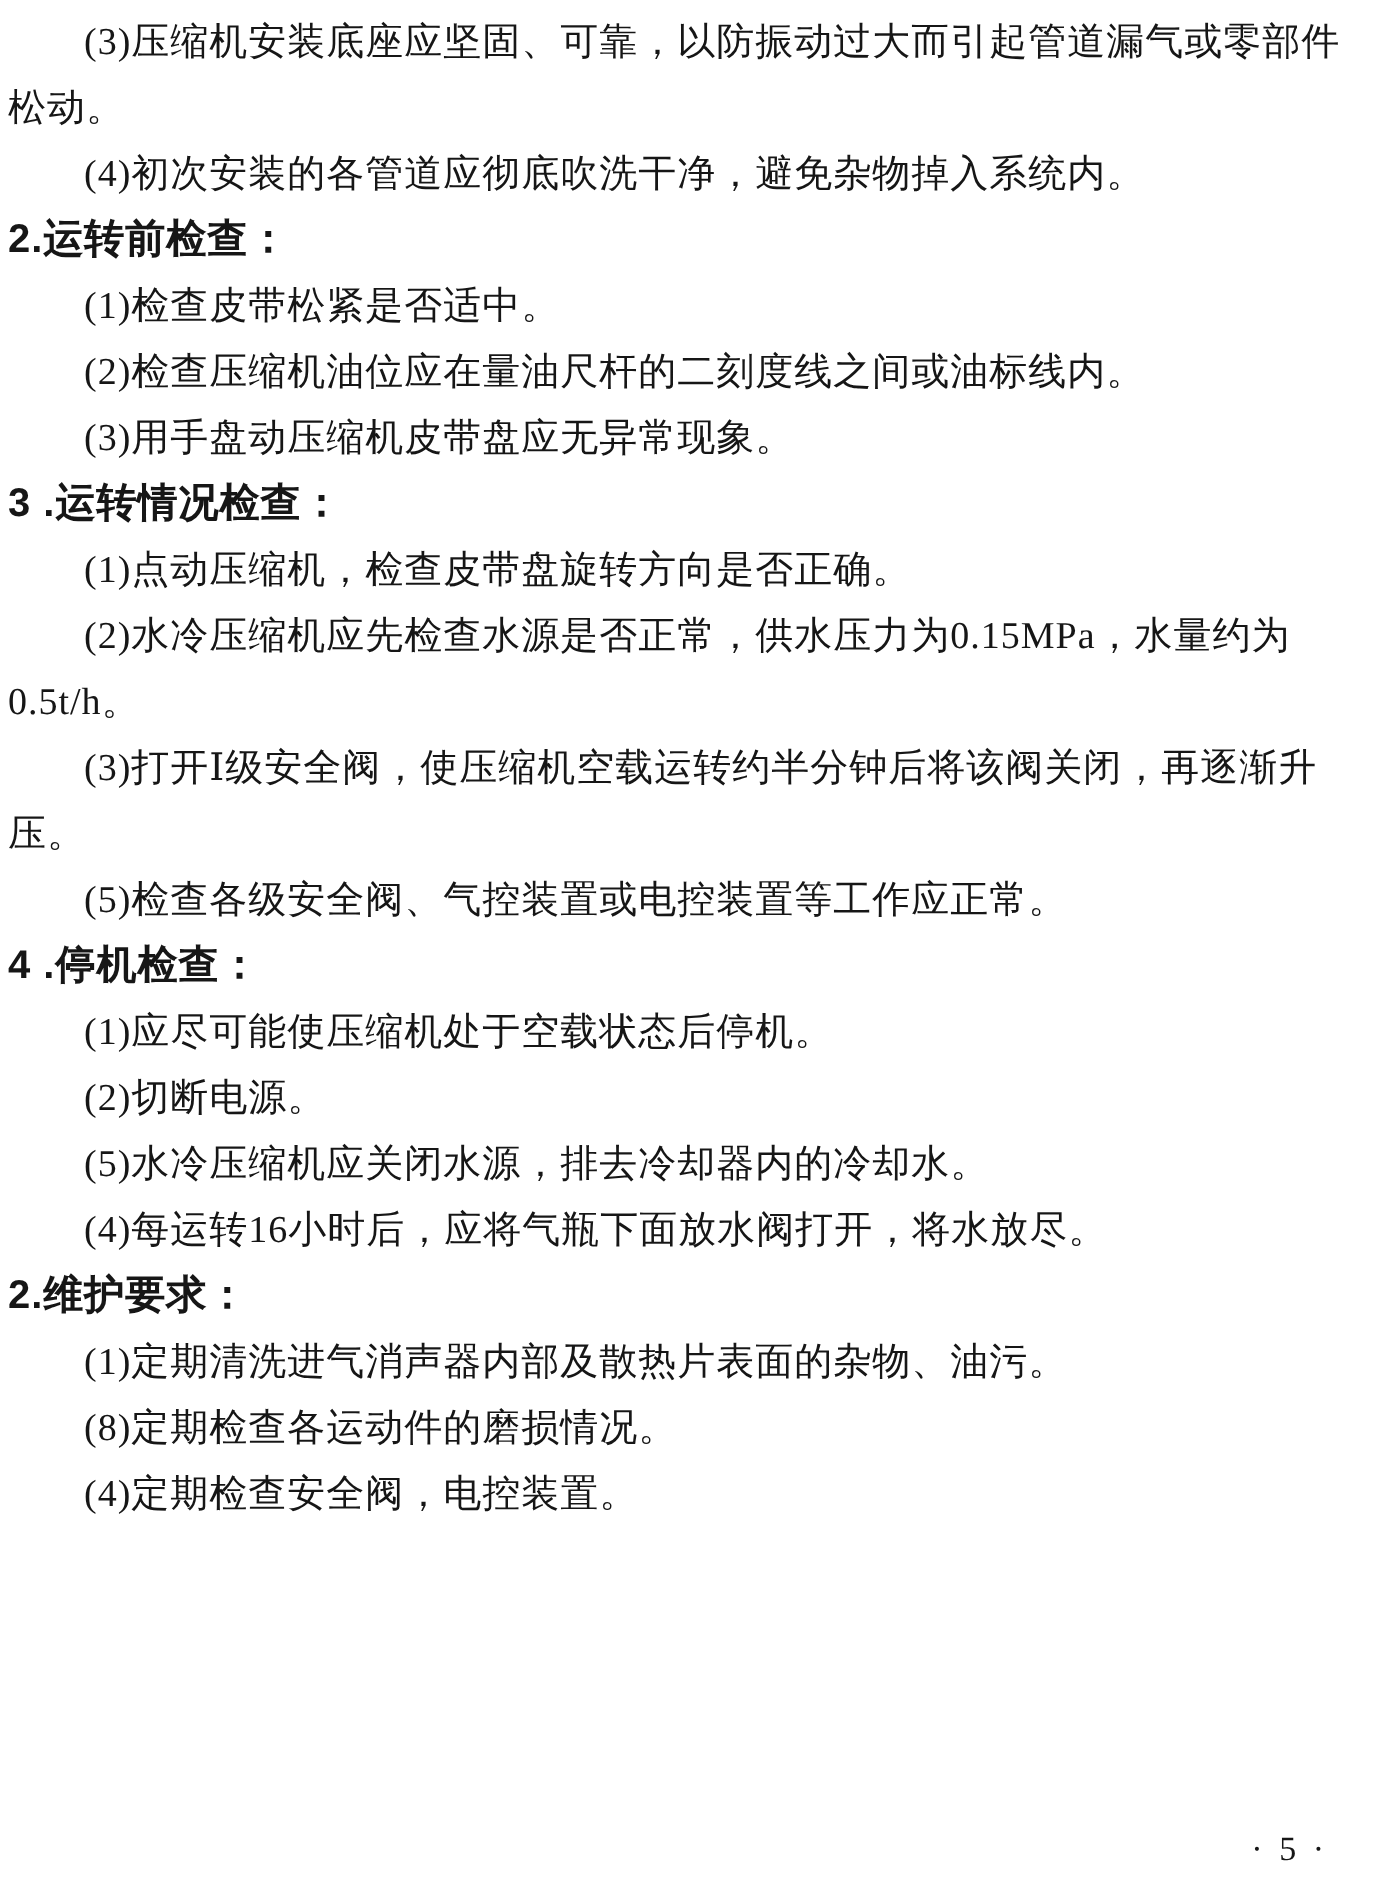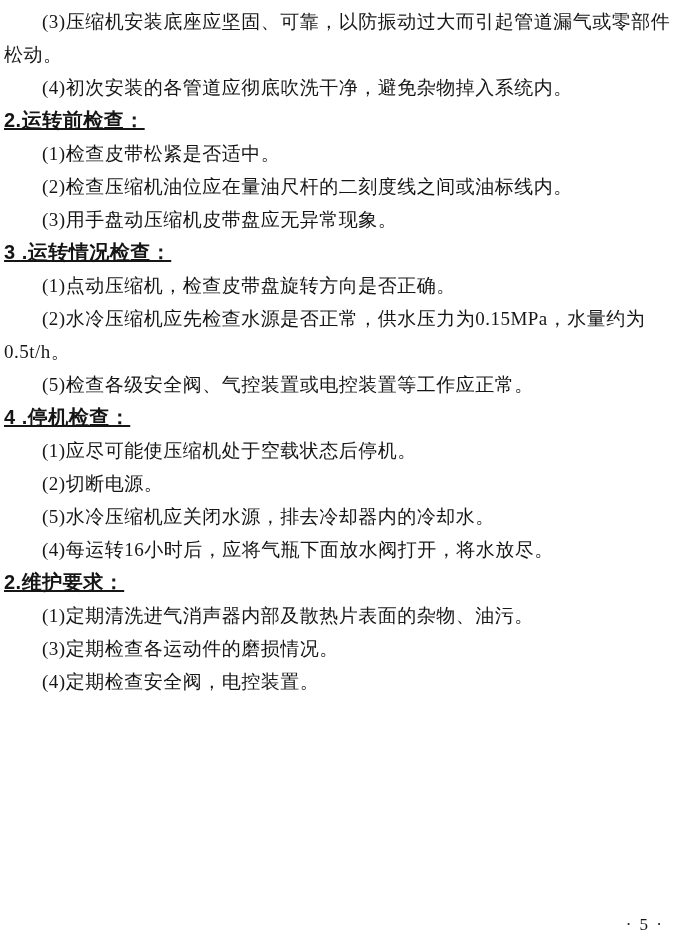--- a/index.html
+++ b/index.html
@@ -26,21 +26,20 @@
     letter-spacing: 0.5px;
   }
   .heading {
     margin: 0;
     font-family: "Liberation Sans", "DejaVu Sans", sans-serif;
     font-weight: bold;
     font-size: 20px;
     line-height: 33px;
     text-indent: 0;
     letter-spacing: 0.5px;
-    text-decoration: underline;
   }
   .page-number {
     position: absolute;
     right: 36px;
     bottom: 8px;
     font-family: "Liberation Serif", "DejaVu Serif", serif;
     font-size: 17px;
     color: #161616;
     letter-spacing: 2px;
   }
@@ -51,25 +50,26 @@
 <div class="page">
   <p class="para">(3)压缩机安装底座应坚固、可靠，以防振动过大而引起管道漏气或零部件松动。</p>
   <p class="para">(4)初次安装的各管道应彻底吹洗干净，避免杂物掉入系统内。</p>
   <p class="heading">2.运转前检查：</p>
   <p class="para">(1)检查皮带松紧是否适中。</p>
   <p class="para">(2)检查压缩机油位应在量油尺杆的二刻度线之间或油标线内。</p>
   <p class="para">(3)用手盘动压缩机皮带盘应无异常现象。</p>
   <p class="heading">3 .运转情况检查：</p>
   <p class="para">(1)点动压缩机，检查皮带盘旋转方向是否正确。</p>
   <p class="para">(2)水冷压缩机应先检查水源是否正常，供水压力为0.15MPa，水量约为0.5t/h。</p>
+  <p class="para">(3)打开Ⅰ级安全阀，使压缩机空载运转约半分钟后将该阀关闭，再逐渐升压。</p>
   <p class="para">(5)检查各级安全阀、气控装置或电控装置等工作应正常。</p>
   <p class="heading">4 .停机检查：</p>
   <p class="para">(1)应尽可能使压缩机处于空载状态后停机。</p>
   <p class="para">(2)切断电源。</p>
   <p class="para">(5)水冷压缩机应关闭水源，排去冷却器内的冷却水。</p>
   <p class="para">(4)每运转16小时后，应将气瓶下面放水阀打开，将水放尽。</p>
   <p class="heading">2.维护要求：</p>
   <p class="para">(1)定期清洗进气消声器内部及散热片表面的杂物、油污。</p>
-  <p class="para">(3)定期检查各运动件的磨损情况。</p>
+  <p class="para">(8)定期检查各运动件的磨损情况。</p>
   <p class="para">(4)定期检查安全阀，电控装置。</p>
 
   <div class="page-number">· 5 ·</div>
 </div>
 
 </body></html>

